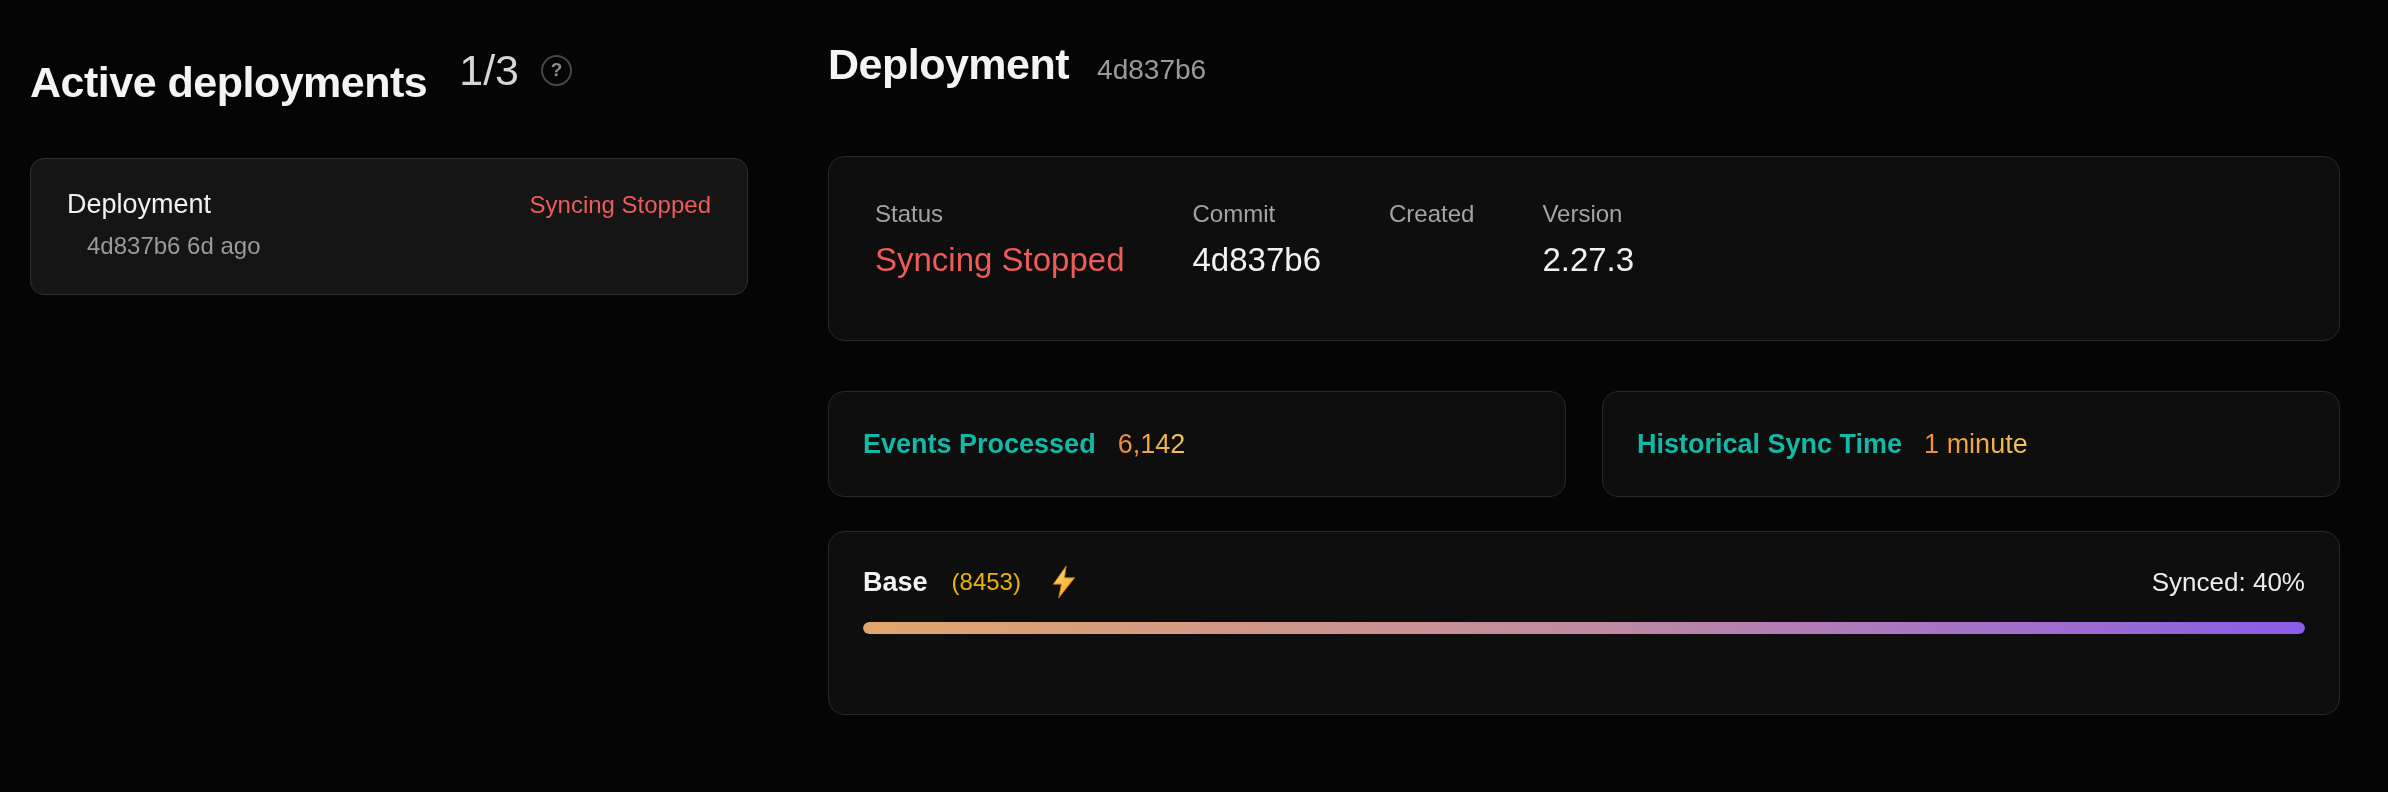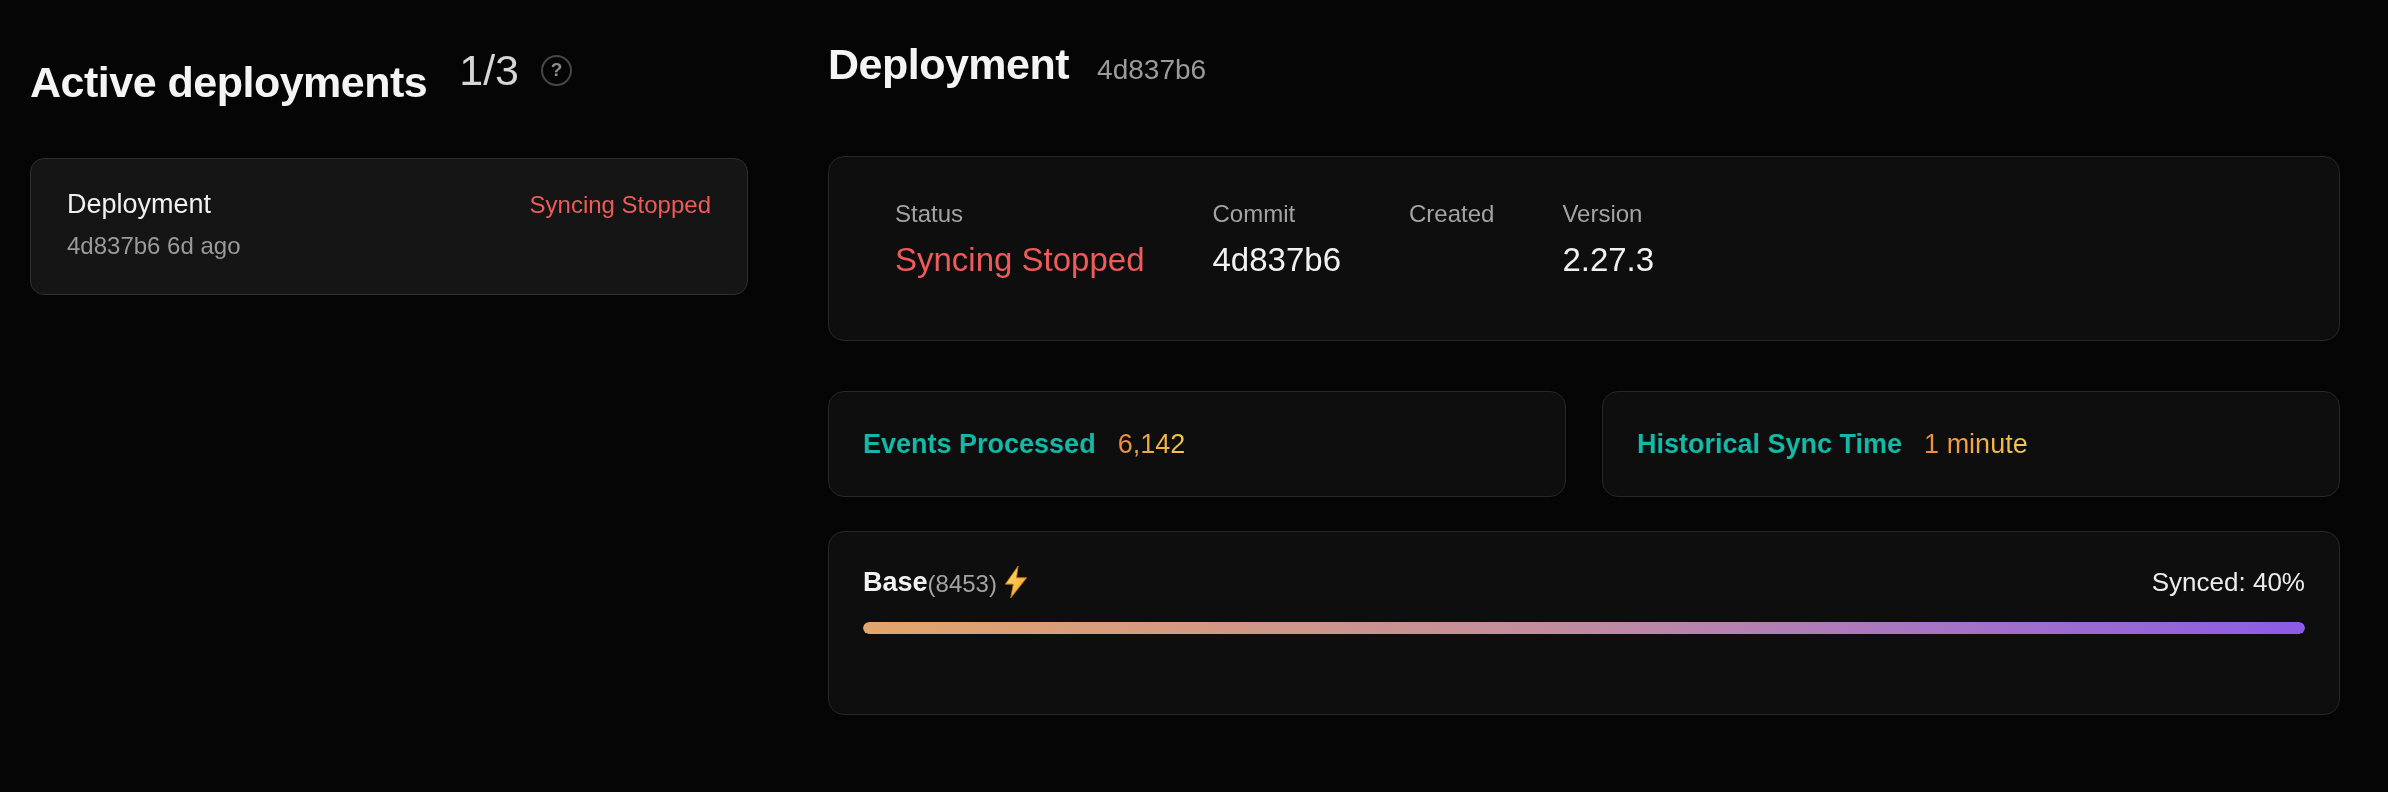--- a/index.html
+++ b/index.html
@@ -14,48 +14,48 @@
   .panel-count { font-size:43px; font-weight:400; color:#d6d6d6; margin-left:14px; }
   .help-icon { width:31px; height:31px; border:2.5px solid #474747; border-radius:50%;
                color:#8c8c8c; font-size:19px; font-weight:600; display:flex;
                align-items:center; justify-content:center; margin-left:4px; cursor:pointer; }
 
   .deploy-card { margin-top:58px; height:137px; padding:30px 36px;
                  background:#151515; border:1px solid #2f2f2f; border-radius:14px; cursor:pointer; }
   .deploy-row { display:flex; justify-content:space-between; align-items:baseline; }
   .deploy-name { font-size:27px; color:#f0f0f0; font-weight:400; }
   .deploy-status { font-size:24px; color:var(--danger,#ef5a5a); }
-  .deploy-meta { margin-top:12px; font-size:24px; color:#9a9a9a; }
+  .deploy-meta { margin-top:12px; font-size:24px; color:#9a9a9a;margin-left:20px; }
 
   
   .right-col { flex:1; min-width:0; }
   .detail-header { display:flex; align-items:baseline; gap:28px; height:60px; }
   .detail-title { font-size:43px; font-weight:600; color:#f4f4f4; letter-spacing:-0.5px; }
   .detail-hash { font-size:28px; color:#9a9a9a; }
 
   .card { background:#0e0e0e; border:1px solid #272727; border-radius:16px; }
 
-  .meta-card { margin-top:56px; height:185px; padding:42px 66px;
+  .meta-card { margin-top:56px; height:185px; padding:42px 46px;
                display:flex; gap:68px; align-items:flex-start; }
   .meta-col .label { font-size:24px; color:#a3a3a3; line-height:30px; }
   .meta-col .value { margin-top:14px; font-size:33px; color:#f1f1f1; line-height:34px; }
   .meta-col .value.danger { color:var(--danger,#ef5a5a); }
 
   .stats-row { margin-top:50px; display:flex; gap:36px; }
   .stat-card { flex:1; height:106px; padding:0 34px; display:flex; align-items:center; gap:22px; }
   .stat-label { font-size:27px; font-weight:700; color:#14b8a6; }
   .stat-value { font-size:27px; font-weight:400;
                 background:linear-gradient(90deg,var(--amber-start,#f0893a),var(--amber-end,#f3c94e));
                 -webkit-background-clip:text; background-clip:text; color:transparent; }
 
   .chain-card { margin-top:34px; height:184px; padding:34px; }
   .chain-head { display:flex; align-items:center; justify-content:space-between; }
-  .chain-left { display:flex; align-items:flex-end; gap:0; }
+  .chain-left { display:flex; align-items:center; gap:24px; }
   .chain-name { font-size:27px; font-weight:700; color:#f3f3f3; }
-  .chain-id { font-size:24px; color:#a3a3a3; }
+  .chain-id { font-size:24px; color:#eab308; }
   .bolt { width:26px; height:32px; margin-left:6px; }
   .chain-synced { font-size:26px; color:#ececec; }
   .progress-track { margin-top:24px; height:12px; border-radius:6px; background:#1d1d1d; overflow:hidden; }
   .progress-fill { height:100%; border-radius:6px; width:0;
                    background:linear-gradient(90deg,var(--progress-start,#e2a56b) 0%,
                               var(--progress-mid,#c08ba1) 50%, var(--progress-end,#8b5ce6) 100%); }
   .chain-foot { margin-top:18px; display:flex; gap:42px; font-size:24px; color:#c9c9c9; }
 </style>
 </head>
 <body>

